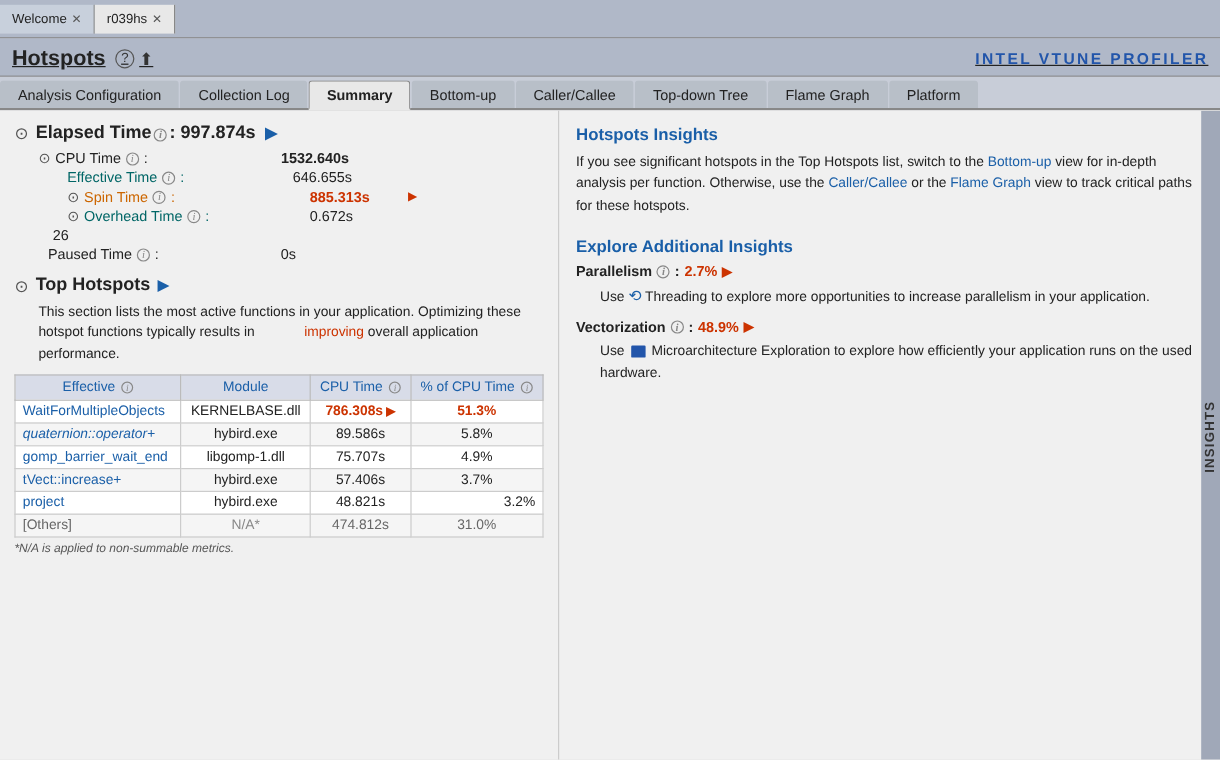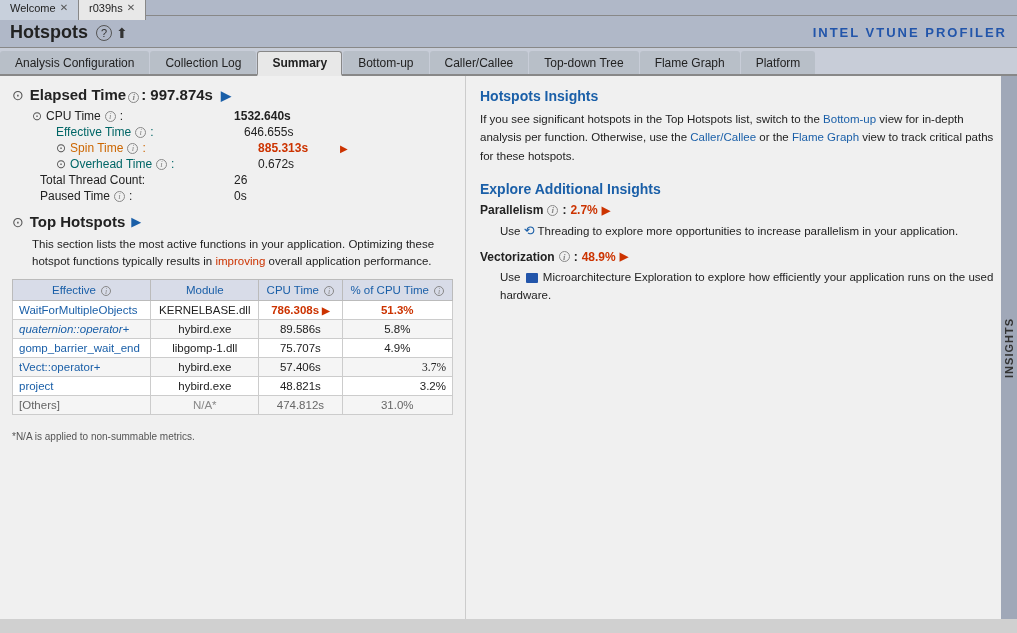--- a/index.html
+++ b/index.html
@@ -1,31 +1,32 @@
 <!DOCTYPE html>
 <html><head>
   <meta charset="utf-8">
   <style>
     * { box-sizing: border-box; margin: 0; padding: 0; }
     body { font-family: 'Segoe UI', Arial, sans-serif; font-size: 12px; background: #d0d0d0; color: #222; width: 1017px; height: 633px; overflow: hidden; }
 
     
     .top-tabs {
-      display: flex; align-items: center; background: #b0b8c8; border-bottom: 1px solid #888; height: 16px;
+      display: flex; align-items: center; background: #b0b8c8; border-bottom: 1px solid #888; height: 32px;
     }
     .top-tab {
       display: flex; align-items: center; padding: 0 10px; height: 24px; background: #c8d0dc; border-right: 1px solid #888; font-size: 11px; cursor: pointer; gap: 4px;
     }
     .top-tab.active { background: #e8e8e8; }
     .top-tab-close { color: #555; font-size: 10px; cursor: pointer; }
 
     
     .header {
       background: #b0b8c8; padding: 6px 10px 4px 10px; display: flex; align-items: center; justify-content: space-between;
       border-bottom: 1px solid #888;
+      text-decoration: underline;
     }
     .header-left { display: flex; align-items: center; gap: 8px; }
     .header-icons { display: flex; gap: 4px; align-items: center; }
     .intel-logo { color: #2255aa; font-size: 13px; font-weight: bold; letter-spacing: 1px; text-align: right; }
     .intel-logo span { color: #2255aa; font-size: 11px; }
 
     
     .nav-tabs {
       display: flex; background: #c8cdd8; border-bottom: 2px solid #888; height: 28px; align-items: flex-end;
     }
@@ -60,33 +61,33 @@
     .metric-label { width: 180px; display: flex; align-items: center; gap: 4px; color: #222; }
     .metric-label.orange { color: #cc6600; }
     .metric-label.teal { color: #006666; }
     .metric-value { color: #222; min-width: 80px; }
     .metric-value.orange { color: #cc3300; font-weight: bold; }
     .flag-icon { color: #cc3300; font-size: 11px; }
     .indent { margin-left: 24px; }
 
     
     .top-hotspots-desc { color: #222; font-size: 11.5px; line-height: 1.5; margin-bottom: 8px; margin-left: 20px; }
-    .top-hotspots-desc span.orange { color: #cc3300; }
+    .top-hotspots-desc span.orange { color: #cc3300; margin-left: 38px; }
 
     
     .hotspots-table { width: 100%; border-collapse: collapse; font-size: 11.5px; }
     .hotspots-table th {
       background: #d8dce8; border: 1px solid #bbb; padding: 4px 6px; text-align: center; color: #1a5fa8; font-weight: normal;
     }
     .hotspots-table td {
       border: 1px solid #ccc; padding: 3px 6px; background: #fff;
     }
     .hotspots-table tr:nth-child(even) td { background: #f5f5f5; }
 
-    .table-note { font-size: 10px; color: #555; margin-top: 16px; }
+    .table-note { font-size: 10px; color: #555; margin-top: 4px; font-style: italic; }
 
     
     .right-panel {
       flex: 1; padding: 12px 14px; background: #f0f0f0; border-left: 1px solid #ccc; position: relative; overflow-y: auto;
     }
 
     
     .insights-sidebar {
       position: absolute; right: 0; top: 0; width: 16px; background: #a0a8b8; display: flex; align-items: center; justify-content: center;
       height: 100%; cursor: pointer;
@@ -207,23 +208,20 @@
         <span class="section-toggle" style="font-size:12px; margin-right:4px;">⊙</span>
         <span class="metric-label teal">
           <span>Overhead Time</span>
           <span style="border:1px solid #888; border-radius:50%; width:11px; height:11px; display:inline-flex; align-items:center; justify-content:center; font-size:9px; cursor:pointer; font-style:italic; font-family:serif; color:#888;">i</span>
           <span>:</span>
         </span>
         <span class="metric-value" style="margin-left:8px;">0.672s</span>
       </div>
 
       <div class="metric-row" style="margin-left:8px; margin-top:2px;">
-        <span class="metric-label" style="width:190px;">
-          <span>Total Thread Count:</span>
-        </span>
         <span class="metric-value" style="margin-left:4px;">26</span>
       </div>
 
       <div class="metric-row" style="margin-left:8px;">
         <span class="metric-label" style="width:190px;">
           <span>Paused Time</span>
           <span style="border:1px solid #888; border-radius:50%; width:11px; height:11px; display:inline-flex; align-items:center; justify-content:center; font-size:9px; cursor:pointer; font-style:italic; font-family:serif; color:#888;">i</span>
           <span>:</span>
         </span>
         <span class="metric-value" style="margin-left:4px;">0s</span>
@@ -275,24 +273,24 @@
             <td style="text-align: center;">89.586s</td>
             <td style="text-align: center;">5.8%</td>
           </tr>
           <tr>
             <td style="color: rgb(26, 95, 168); cursor: pointer;">gomp_barrier_wait_end</td>
             <td style="text-align: center;">libgomp-1.dll</td>
             <td style="text-align: center;">75.707s</td>
             <td style="text-align: center;">4.9%</td>
           </tr>
           <tr>
-            <td style="color: rgb(26, 95, 168); cursor: pointer;">tVect::operator+</td>
+            <td style="color: rgb(26, 95, 168); cursor: pointer;">tVect::increase+</td>
             <td style="text-align: center;">hybird.exe</td>
             <td style="text-align: center;">57.406s</td>
-            <td style="text-align: right; font-family: Liberation Serif, serif;">3.7%</td>
+            <td style="text-align: center;">3.7%</td>
           </tr>
           <tr>
             <td style="color: rgb(26, 95, 168); cursor: pointer;">project</td>
             <td style="text-align: center;">hybird.exe</td>
             <td style="text-align: center;">48.821s</td>
             <td style="text-align: right;">3.2%</td>
           </tr>
           <tr>
             <td style="color: rgb(102, 102, 102);">[Others]</td>
             <td style="text-align: center; color: rgb(136, 136, 136);">N/A*</td>

